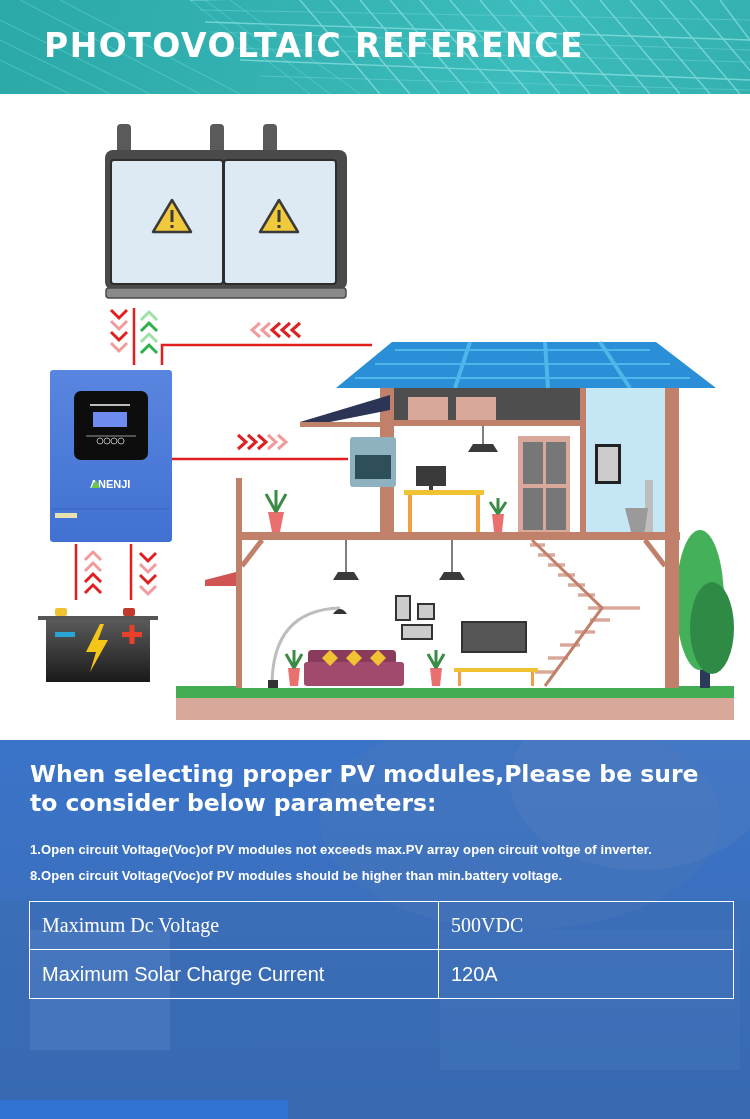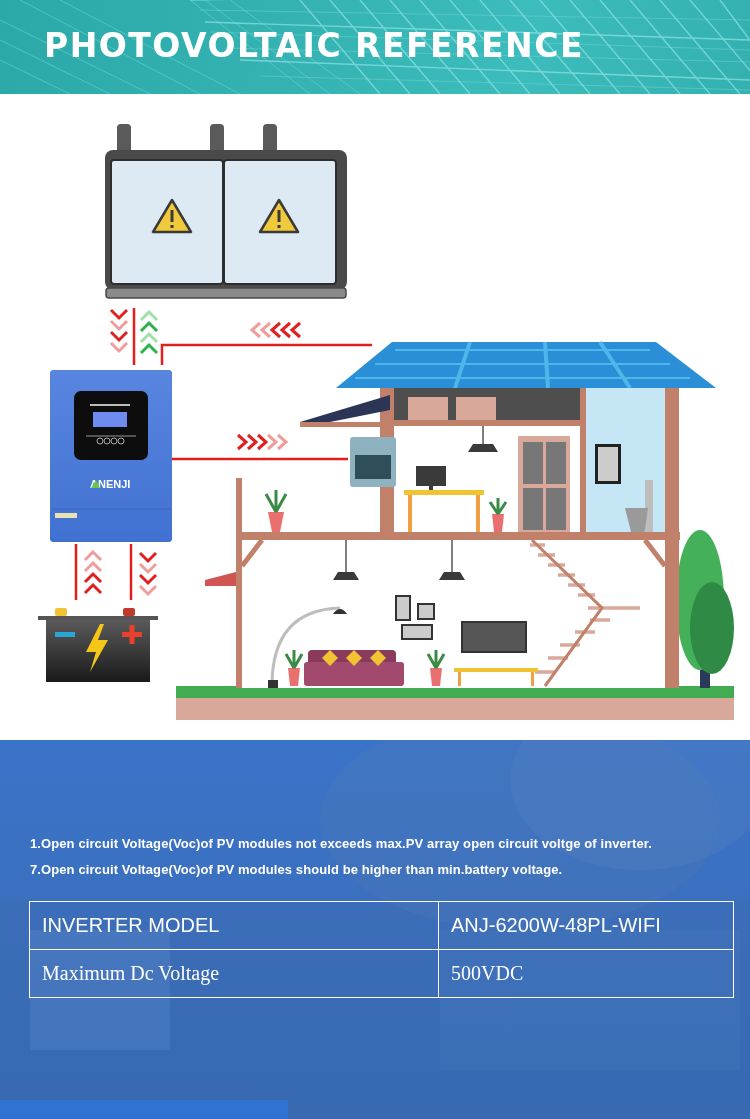--- a/index.html
+++ b/index.html
@@ -20,21 +20,21 @@
     position: relative; width: 750px; height: 379px; overflow: hidden;
     background: linear-gradient(180deg, #3a74c9 0%, #3b6fbd 50%, #3669b3 100%);
   }
   .specs svg.bg { position: absolute; left: 0; top: 0; }
   .headline {
     position: absolute; left: 30px; top: 20px; width: 690px; color: #fff;
     font-family: "DejaVu Sans", sans-serif; font-weight: bold; font-size: 23.5px; line-height: 29px;
   }
   .note {
     position: absolute; left: 30px; color: #fff; font-size: 13px; font-weight: bold;
-    font-family: "Liberation Sans", sans-serif; letter-spacing: 0.1px;
+    font-family: "Liberation Sans", sans-serif; letter-spacing: 0.1px; margin-top: 6px;
   }
   .note1 { top: 96px; }
   .note2 { top: 122px; }
   table.spec-table {
     position: absolute; left: 29px; top: 161px; width: 705px; border-collapse: collapse;
     color: #fff; font-family: "Liberation Sans", sans-serif;
   }
   .spec-table td { border: 1.5px solid #fff; font-size: 20px; padding: 0 12px; vertical-align: middle; }
   .spec-table td.k { width: 409px; }
   .spec-table tr.r0 td { height: 48px; }
@@ -288,27 +288,28 @@
 
 <div class="specs">
   <svg class="bg" width="750" height="379">
     <rect x="0" y="160" width="750" height="219" fill="#3c6ab0" opacity="0.35"></rect>
     <rect x="30" y="190" width="140" height="120" fill="#5b89cc" opacity="0.35"></rect>
     <rect x="440" y="190" width="300" height="140" fill="#4a7bc0" opacity="0.3"></rect>
     <ellipse cx="520" cy="80" rx="200" ry="110" fill="#4e78b8" opacity="0.35"></ellipse>
     <ellipse cx="640" cy="40" rx="130" ry="90" fill="#5a82bf" opacity="0.3"></ellipse>
     <rect x="0" y="360" width="288" height="19" fill="#2f72d2"></rect>
   </svg>
+  <div class="headline">When selecting proper PV modules,Please be sure to consider below parameters:</div>
   <div class="note note1">1.Open circuit Voltage(Voc)of PV modules not exceeds max.PV array open circuit voltge of inverter.</div>
-  <div class="note note2">7.Open circuit Voltage(Voc)of PV modules should be higher than min.battery voltage.</div>
+  <div class="note note2">8.Open circuit Voltage(Voc)of PV modules should be higher than min.battery voltage.</div>
   <table class="spec-table">
     <tbody>
-      <tr class="r0">
-        <td class="k">INVERTER MODEL</td>
-        <td>ANJ-6200W-48PL-WIFI</td>
-      </tr>
       <tr class="r2">
         <td class="k">Maximum Dc Voltage</td>
         <td>500VDC</td>
       </tr>
+      <tr class="r3">
+        <td class="k">Maximum Solar Charge Current</td>
+        <td>120A</td>
+      </tr>
     </tbody>
   </table>
 </div>
 
 </body></html>

